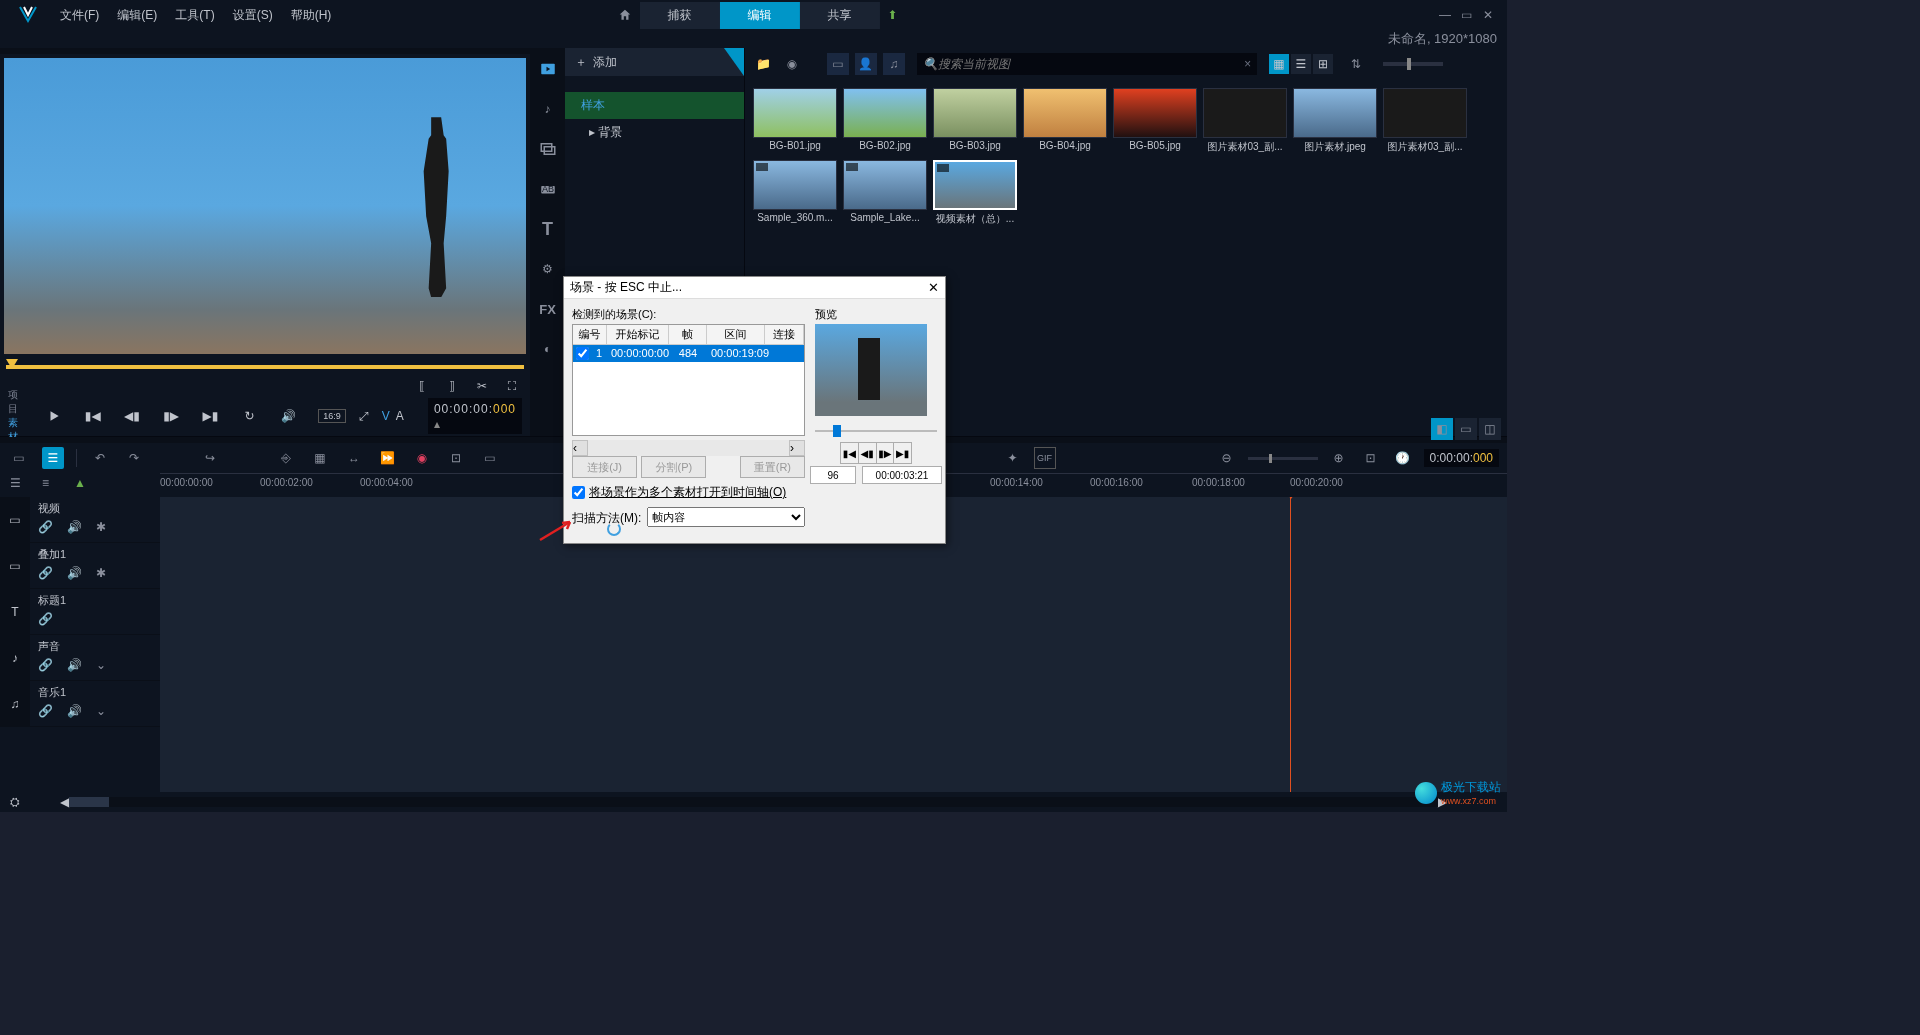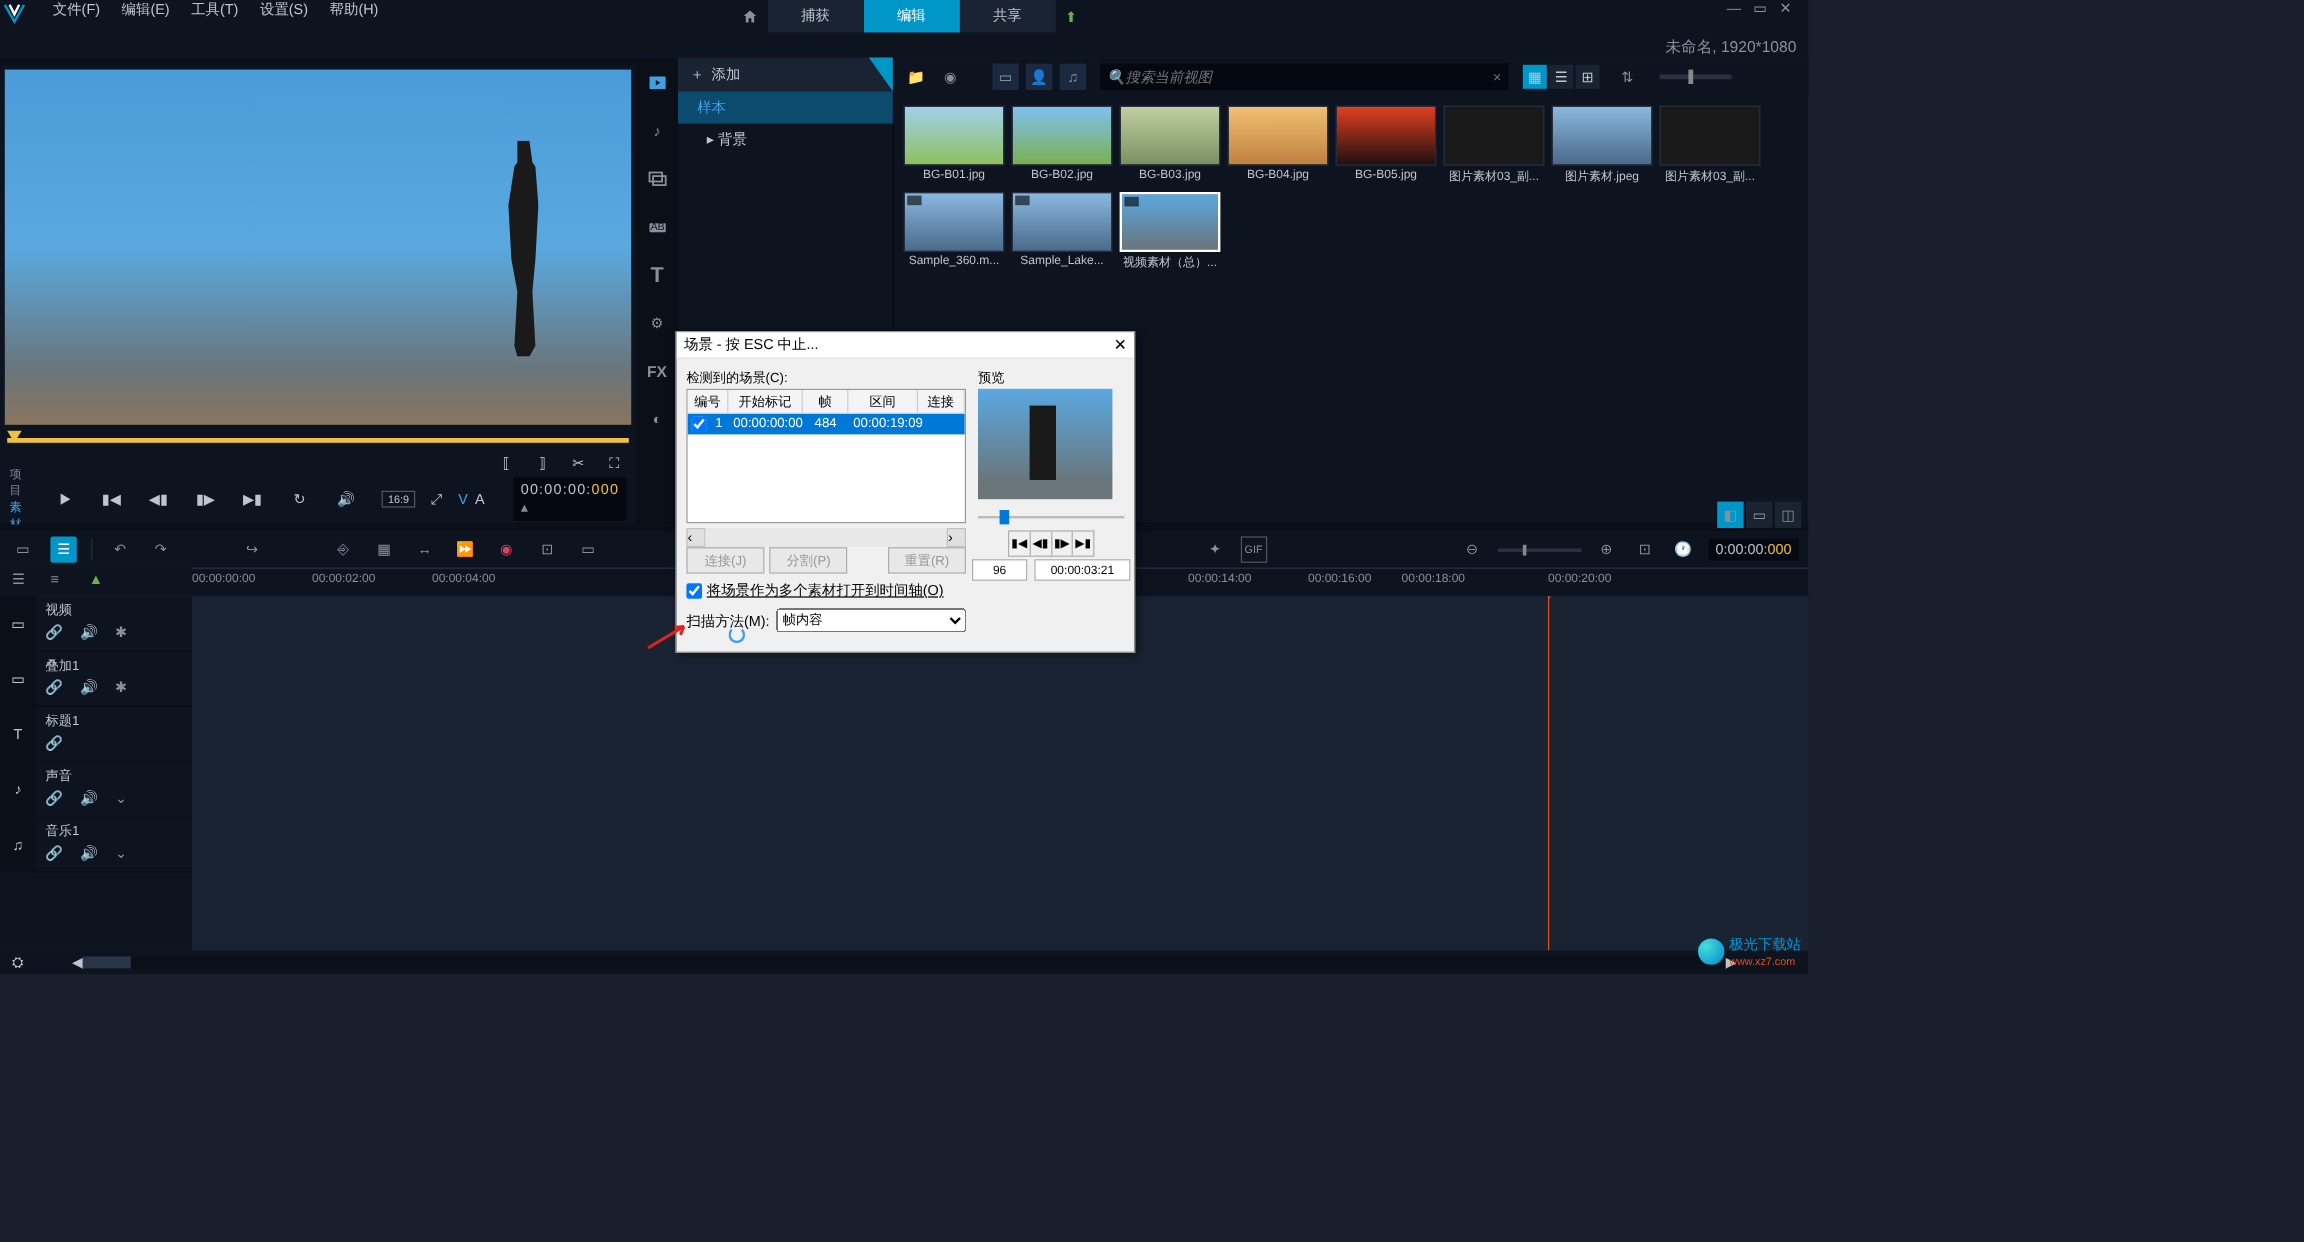--- a/index.html
+++ b/index.html
@@ -1,19 +1,19 @@
 <!DOCTYPE html>
 <html><head>
 <meta charset="utf-8">
 <style>
 * { margin: 0; padding: 0; box-sizing: border-box; font-family: "Microsoft YaHei", sans-serif; font-size: 12px; }
 body { background: #1a1f2e; color: #c0c4cc; width: 1507px; height: 812px; overflow: hidden; position: relative; }
 
 
-.menubar { height: 30px; background: #0d1420; display: flex; align-items: flex-start; padding: 0 0; position: relative; }
+.menubar { height: 30px; background: #0d1420; display: flex; align-items: center; padding: 0 16px; position: relative; }
 .logo { width: 24px; height: 24px; margin-right: 20px; }
 .logo svg { width: 100%; height: 100%; }
 .menu-items { display: flex; gap: 18px; }
 .menu-item { color: #c0c4cc; cursor: pointer; }
 .tabs-center { position: absolute; left: 50%; transform: translateX(-50%); display: flex; align-items: center; gap: 0; }
 .home-icon { width: 30px; height: 24px; display: flex; align-items: center; justify-content: center; color: #8a8f9c; }
 .nav-tab { padding: 5px 28px; color: #c0c4cc; background: #1a2332; cursor: pointer; }
 .nav-tab.active { background: #0096c8; color: #fff; }
 .upload-icon { margin-left: 8px; color: #6ab04c; }
 .window-controls { position: absolute; right: 10px; display: flex; gap: 8px; align-items: center; }
@@ -44,21 +44,21 @@
 
 
 .library-panel { flex: 1; display: flex; background: #0d1420; }
 .lib-sidebar { width: 35px; background: #0a0f18; display: flex; flex-direction: column; align-items: center; padding-top: 10px; gap: 18px; }
 .lib-side-icon { width: 22px; height: 22px; color: #8a8f9c; cursor: pointer; display: flex; align-items: center; justify-content: center; }
 .lib-side-icon.active { color: #40a0e0; }
 .lib-tree { width: 180px; background: #0d1420; border-right: 1px solid #050810; }
 .lib-add { height: 28px; display: flex; align-items: center; padding: 0 10px; background: #1a2332; color: #c0c4cc; cursor: pointer; position: relative; }
 .lib-add::after { content: ""; position: absolute; right: 0; top: 0; width: 0; height: 0; border-top: 28px solid #0096c8; border-left: 20px solid transparent; }
 .tree-item { padding: 5px 16px; color: #40a0e0; cursor: pointer; }
-.tree-item.selected { background: #0c4a6e; }
+.tree-item.selected { background: #14532d; margin-top: 16px; }
 .tree-sub { padding: 5px 24px; color: #c0c4cc; cursor: pointer; }
 .lib-content { flex: 1; display: flex; flex-direction: column; }
 .lib-toolbar { height: 32px; display: flex; align-items: center; padding: 0 8px; gap: 6px; background: #0d1420; }
 .tb-icon { width: 22px; height: 22px; color: #8a8f9c; cursor: pointer; display: flex; align-items: center; justify-content: center; }
 .tb-icon.acc { background: #1a2840; }
 .search-box { flex: 1; max-width: 340px; background: #050810; height: 22px; display: flex; align-items: center; padding: 0 6px; color: #6a7080; font-style: italic; margin-left: 6px; }
 .search-box input { flex: 1; background: transparent; border: none; color: #c0c4cc; font-style: italic; outline: none; }
 .view-toggle { display: flex; gap: 2px; margin-left: 6px; }
 .view-toggle .v { width: 20px; height: 20px; background: #1a2332; cursor: pointer; display: flex; align-items: center; justify-content: center; }
 .view-toggle .v.active { background: #0096c8; }
@@ -389,21 +389,21 @@
       <span class="r-icon">☰</span>
       <span class="r-icon">≡</span>
       <span class="r-icon" style="color:#6ab04c;">▲</span>
     </div>
     <div class="ruler-ticks">
       <span class="tick" style="left:0">00:00:00:00</span>
       <span class="tick" style="left:100px">00:00:02:00</span>
       <span class="tick" style="left:200px">00:00:04:00</span>
       <span class="tick" style="left:830px">00:00:14:00</span>
       <span class="tick" style="left:930px">00:00:16:00</span>
-      <span class="tick" style="left:1008px">00:00:18:00</span>
+      <span class="tick" style="left:1032px">00:00:18:00</span>
       <span class="tick" style="left:1130px">00:00:20:00</span>
     </div>
   </div>
   <div class="tracks">
     <div class="track-headers">
       <div class="th-wrap">
           <div class="track-type">▭</div>
           <div class="track-row" style="flex:1;">
             <span class="track-title">视频</span>
             <div class="track-icons">

